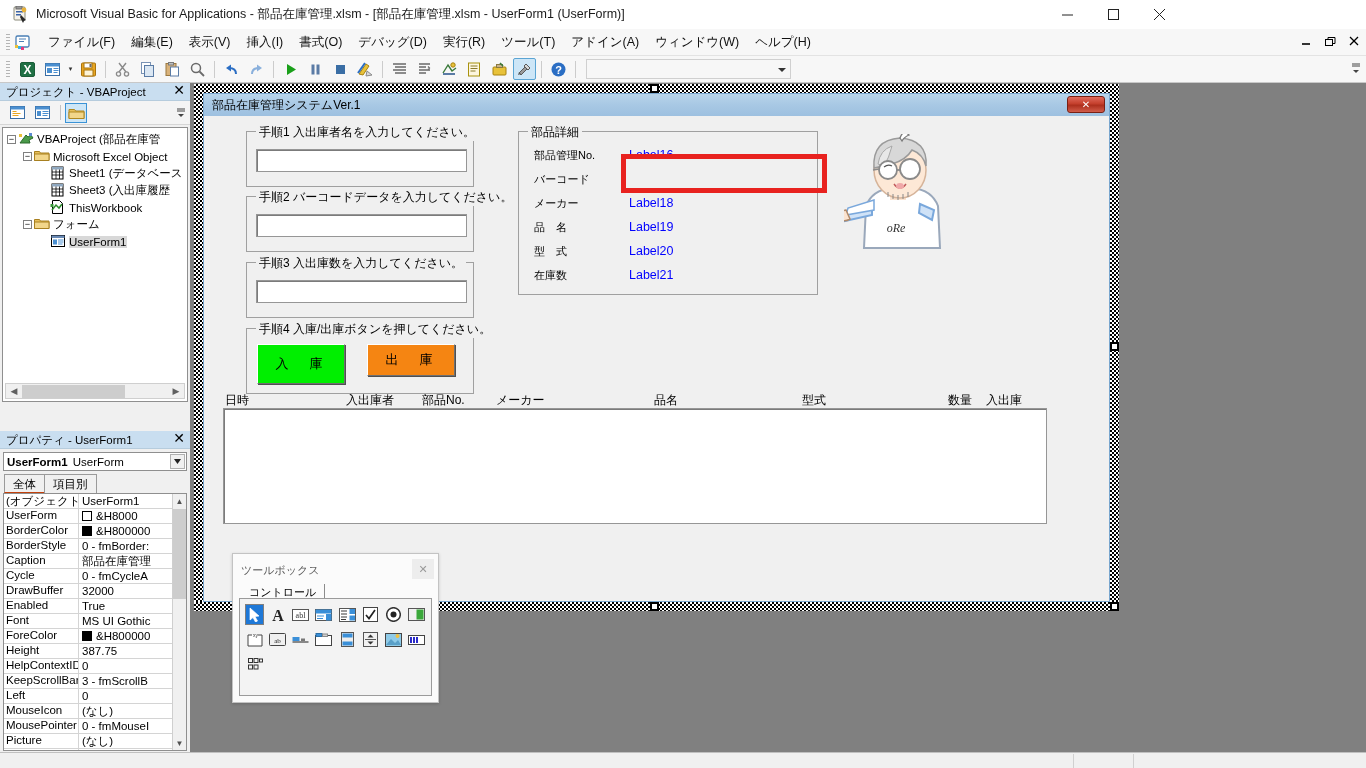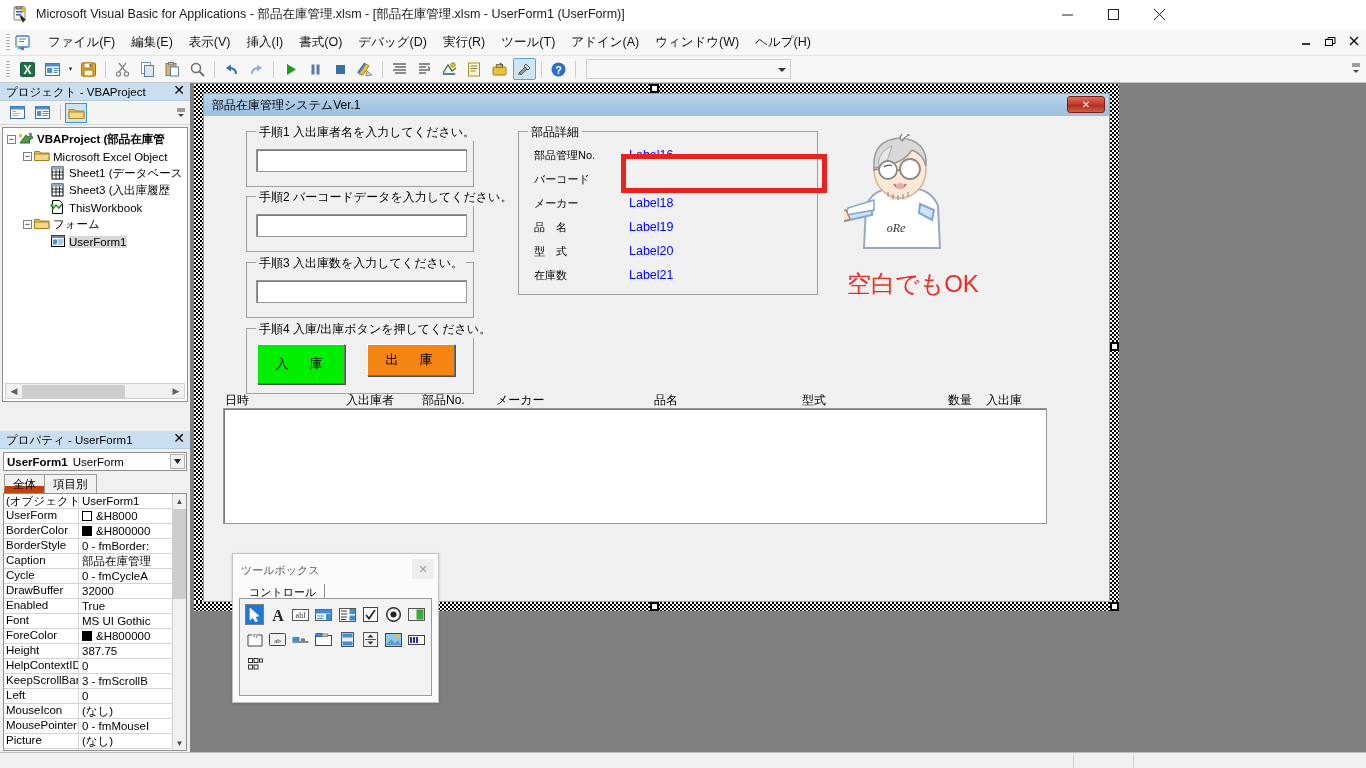--- a/index.html
+++ b/index.html
@@ -115,21 +115,21 @@
     padding-top: 3px;
   }
   .tnode { position: relative; height: 17px; display: flex; align-items: center; white-space: nowrap; }
   .tbox {
     width: 9px; height: 9px; border: 1px solid #808080; background: #fff;
     font-size: 9px; line-height: 7px; text-align: center; color: #000;
     margin-right: 2px; flex: 0 0 auto;
   }
   .ticon { width: 16px; height: 15px; margin-right: 3px; flex: 0 0 auto; }
   .tlabel { color: #000; }
-  .tlabel.bold { font-weight: bold; text-align: center; }
+  .tlabel.bold { font-weight: normal; text-align: center; }
   .tlabel.sel { background: #d8d8d8; }
   .hscroll {
     position: absolute; left: 2px; right: 2px; bottom: 2px; height: 16px;
     background: #f0f0f0; border: 1px solid #cfcfcf; display: flex; align-items: center;
   }
   .hs-arrow { width: 16px; height: 14px; display:flex;align-items:center;justify-content:center;font-size:9px;color:#606060; }
   .hs-thumb { height: 13px; background: #cdcdcd; }
 
   
   .props-pane {
@@ -143,21 +143,21 @@
   .props-combo .nm { font-weight: bold; margin-right: 5px; }
   .pc-arrow {
     position: absolute; right: 1px; top: 1px; width: 15px; height: 15px;
     background: #f0f0f0; border: 1px solid #b0b0b0; display:flex;align-items:center;justify-content:center;
   }
   .props-tabs { display: flex; margin: 3px 0 0 4px; height: 19px; font-size: 11.5px; }
   .ptab {
     padding: 2px 8px 0 8px; background: #f0f0f0; border: 1px solid #9a9a9a; border-bottom: none;
     margin-right: -1px;
   }
-  .ptab.active { background: #f0f0f0; font-weight: normal; border-bottom: 7px solid #c2410c; }
+  .ptab.active { background: #f0f0f0; font-weight: normal; border-bottom: 1px solid #c2410c; }
   .grid {
     margin: 0 3px 0 3px; border: 1px solid #8f8f8f; background: #fff;
     height: 258px; overflow: hidden; position: relative;
   }
   .grow { display: flex; height: 15px; font-size: 11.5px; border-bottom: 1px solid #d4d4d4; }
   .gname { width: 75px; padding-left: 2px; border-right: 1px solid #d4d4d4; overflow: hidden; white-space: nowrap; }
   .gval { flex: 1; padding-left: 3px; overflow: hidden; white-space: nowrap; position: relative; display:flex; align-items:center; }
   .swatch { width: 10px; height: 10px; border: 1px solid #000; display:inline-block; margin-right: 4px; flex:0 0 auto; }
   .vdrop { position:absolute; right:0; top:0; width:13px; height:13px; background:#f0f0f0; border:1px solid #9a9a9a; display:flex;align-items:center;justify-content:center; }
   .gscroll {
@@ -852,21 +852,20 @@
                 <path d="M50 50 q6 8 12 0" fill="#ffffff" stroke="#c05a5a" stroke-width="1.5"></path>
                 <ellipse cx="56" cy="52" rx="4" ry="3" fill="#f0a8a8"></ellipse>
 
                 <path d="M44 58 v5 M49 60 v5 M54 61 v5 M59 60 v5 M64 58 v5" stroke="#888" stroke-width="1"></path>
 
                 <text x="52" y="98" font-size="12" font-style="italic" fill="#333" text-anchor="middle" font-family="Liberation Serif, serif">oRe</text>
               </g>
             </svg>
           </div>
 
-          <div class="blank-ok" style="left:643px;top:152px;">空白でもOK</div>
 
           <div class="col-head" style="left:21px;top:276px;">日時</div>
           <div class="col-head" style="left:142px;top:276px;">入出庫者</div>
           <div class="col-head" style="left:218px;top:276px;">部品No.</div>
           <div class="col-head" style="left:292px;top:276px;">メーカー</div>
           <div class="col-head" style="left:450px;top:276px;">品名</div>
           <div class="col-head" style="left:598px;top:276px;">型式</div>
           <div class="col-head" style="left:744px;top:276px;">数量</div>
           <div class="col-head" style="left:782px;top:276px;">入出庫</div>
 

